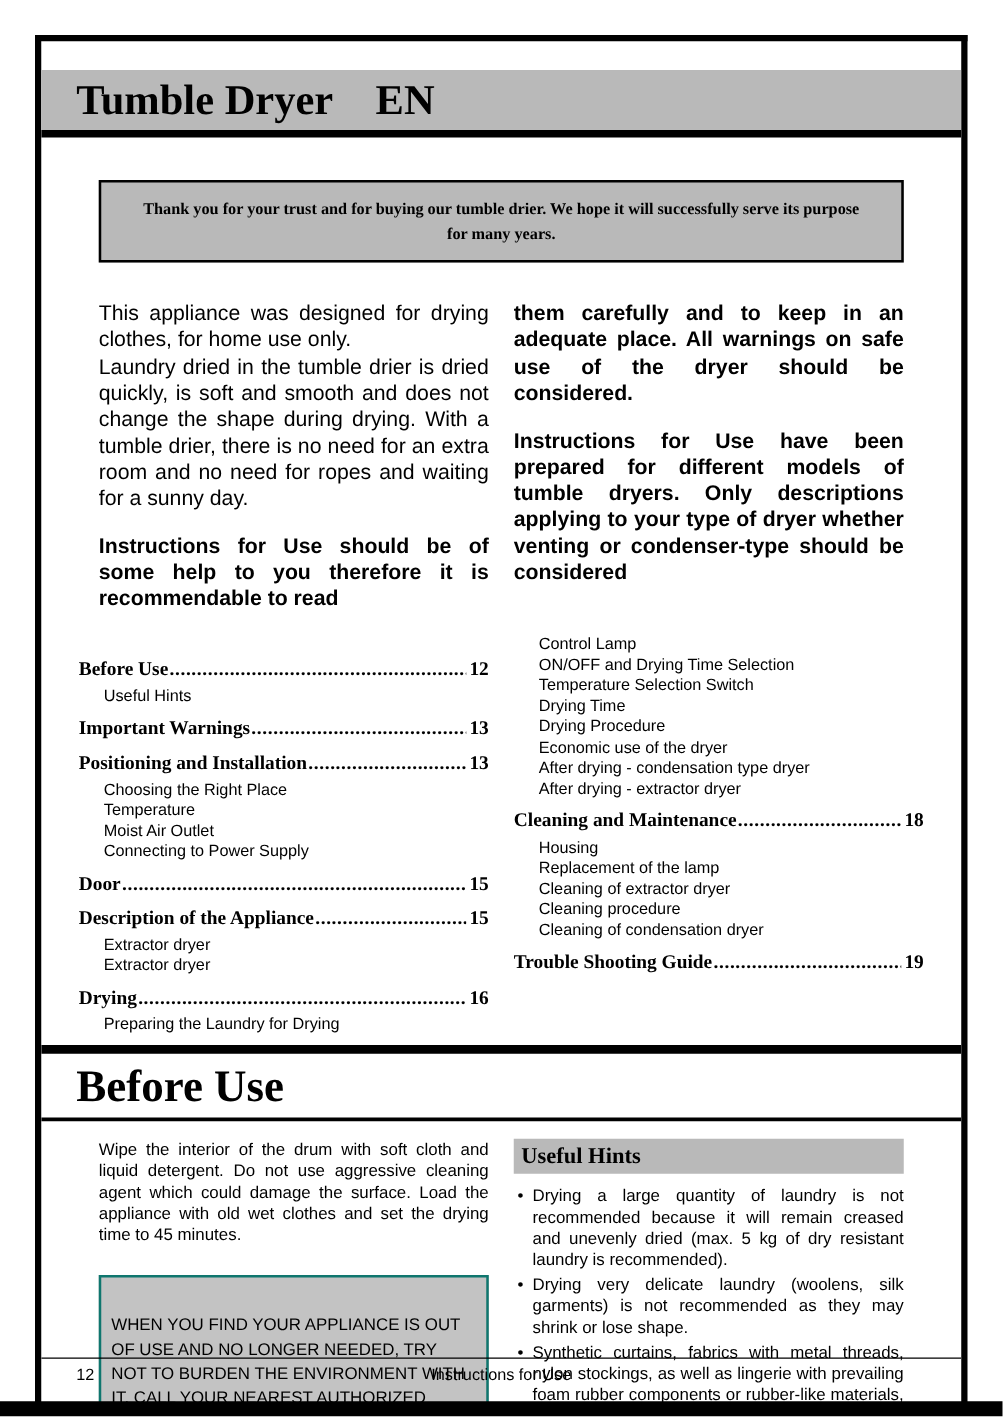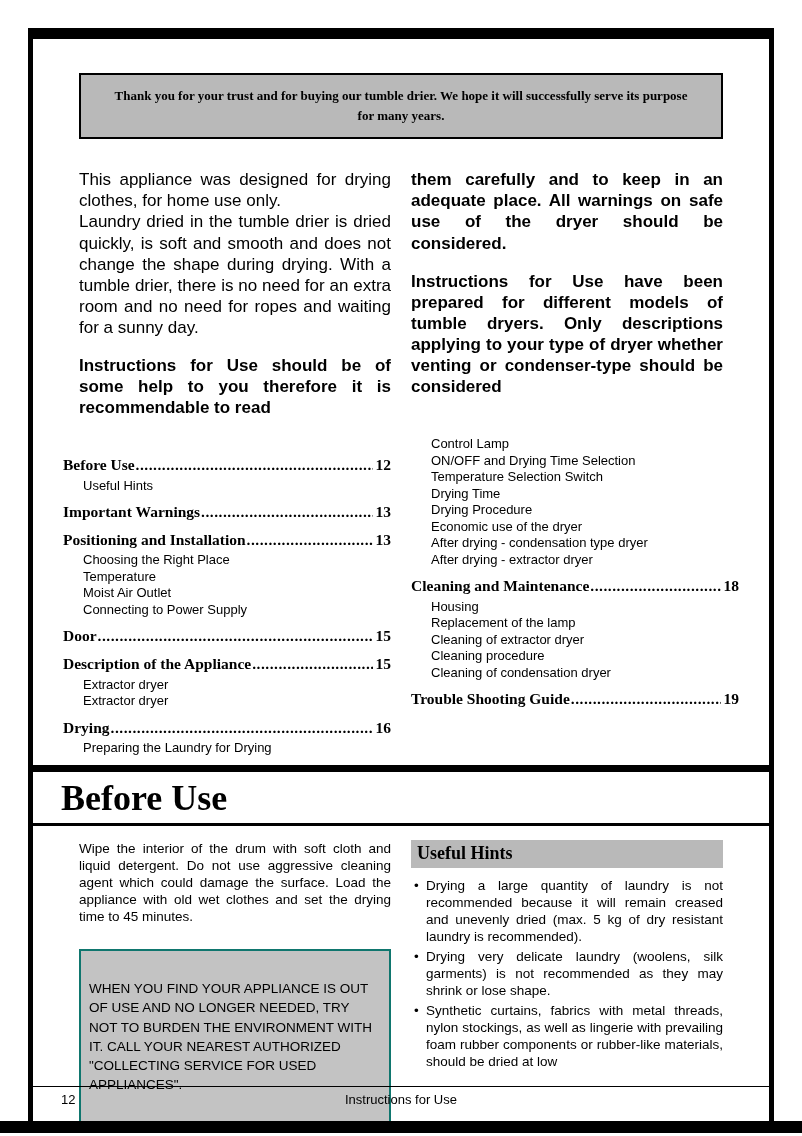--- a/index.html
+++ b/index.html
@@ -99,20 +99,26 @@
   .footer-row { position: relative; font-size: 13px; padding: 0 28px; height: 17px; }
   .footer-page { position: relative; z-index: 1; }
   .footer-title { position: absolute; left: 0; right: 0; text-align: center; }
 </style>
 </head>
 <body>
 
 <div class="sheet">
   <div class="frame">
 
+    <header class="masthead">
+      <h1 class="masthead-title">
+        <span>Tumble Dryer</span>
+        <span class="lang">EN</span>
+      </h1>
+    </header>
     <div class="masthead-rule"></div>
 
     <div class="thanks-box">
       <p>Thank you for your trust and for buying our tumble drier. We hope it will successfully serve its purpose for many years.</p>
     </div>
 
     <div class="cols intro-cols">
       <div class="col">
         <p>This appliance was designed for drying clothes, for home use only.</p>
         <p>Laundry dried in the tumble drier is dried quickly, is soft and smooth and does not change the shape during drying. With a tumble drier, there is no need for an extra room and no need for ropes and waiting for a sunny day.</p>

